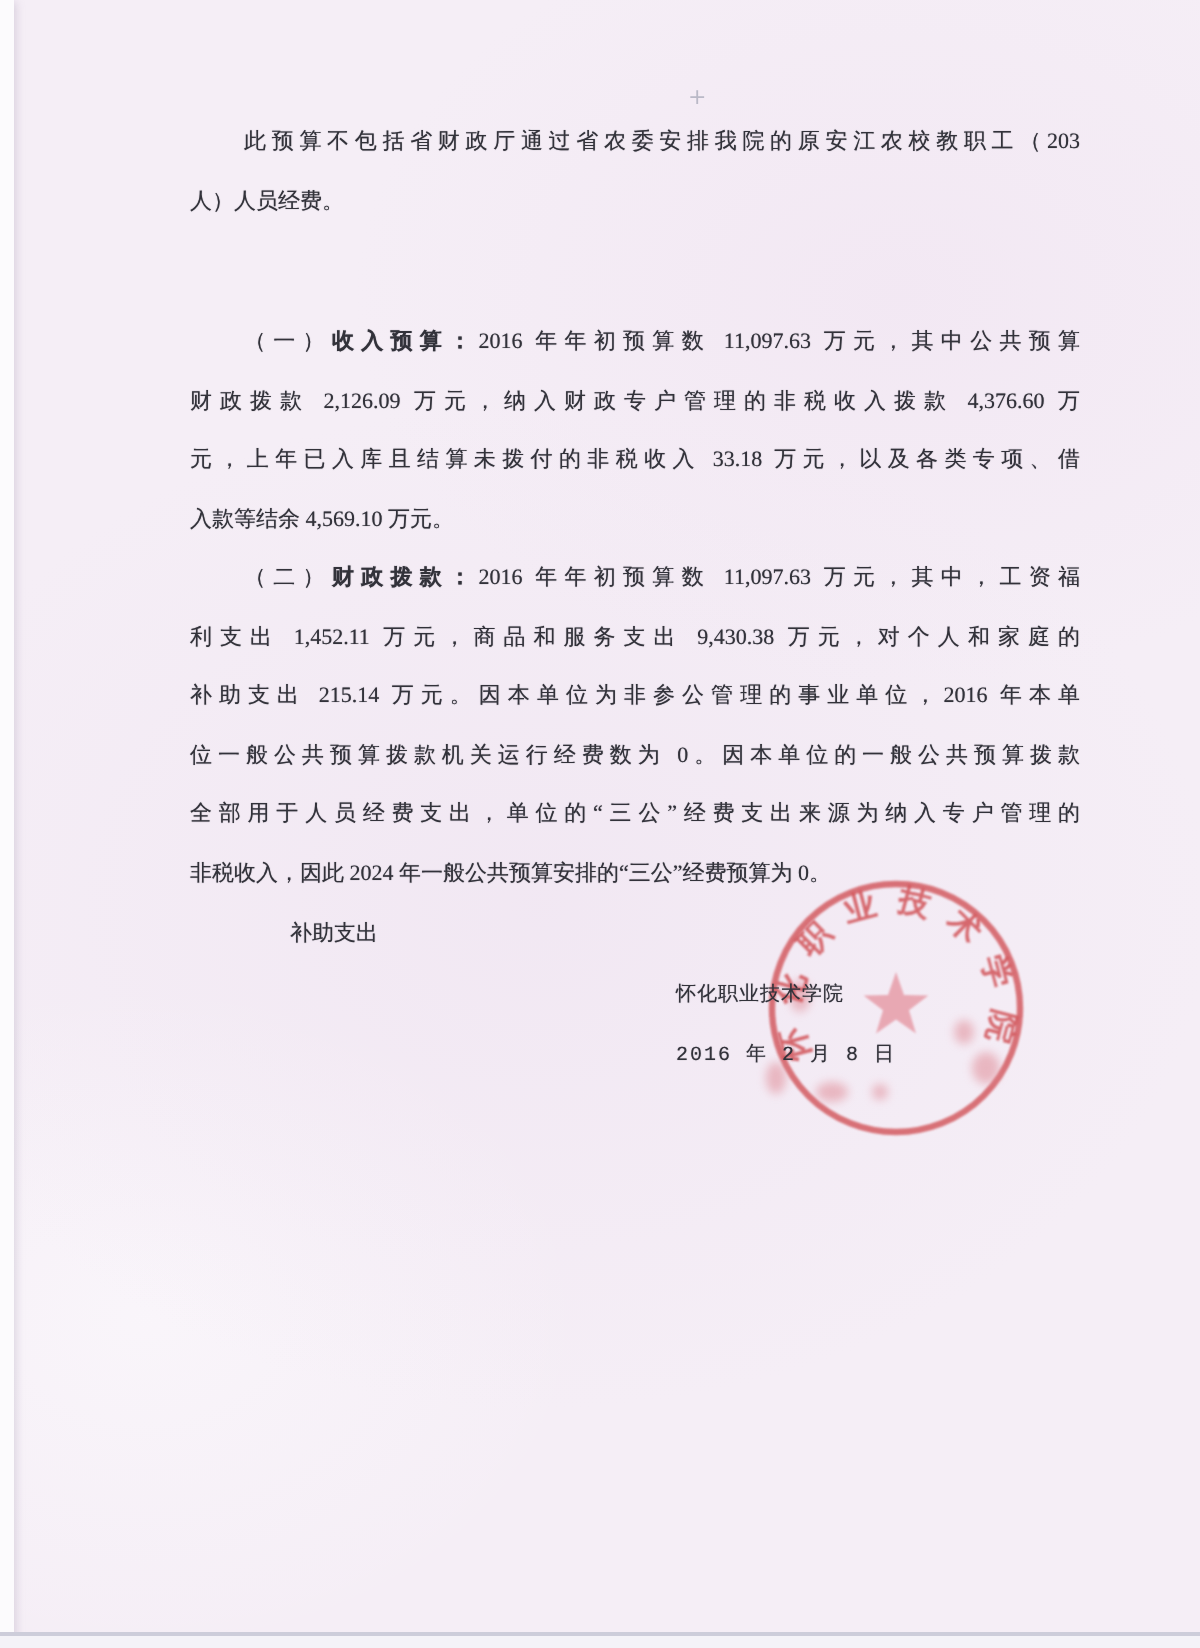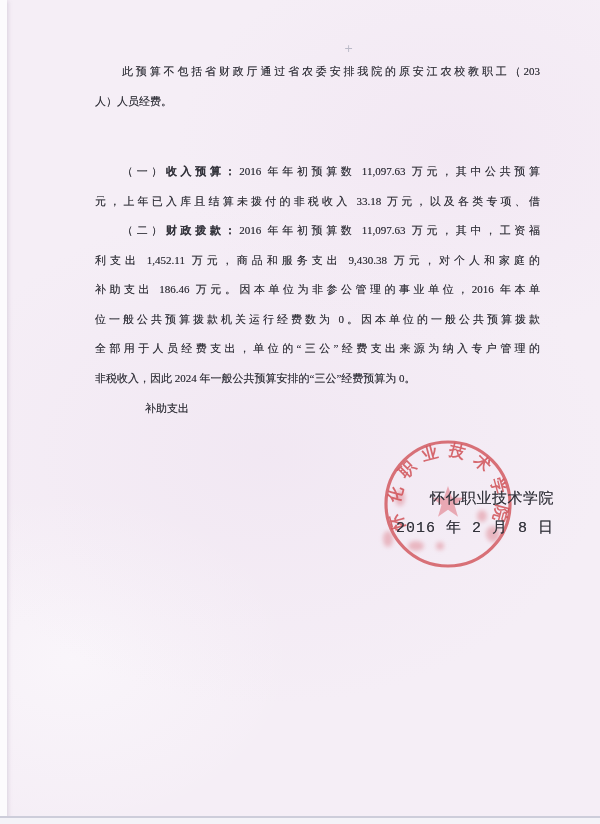--- a/index.html
+++ b/index.html
@@ -37,22 +37,22 @@
   }
   .line {
     line-height: 29.5px;
     text-align: justify;
     text-align-last: left;
     text-shadow: 0 0 0.5px rgba(55,55,65,0.65);
   }
   .line.fill { text-align-last: justify; }
   .b { font-weight: bold; }
   .sig {
-    position: absolute; left: 354px; width: 200px; text-align: right;
-    font-size: 15px; line-height: 18px;
+    position: absolute; left: 338px; width: 200px; text-align: left;
+    font-size: 10px; line-height: 18px;
     text-shadow: 0 0 0.5px rgba(55,55,65,0.6);
   }
   .sig-org  { top: 489px; letter-spacing: 0.5px; }
   .sig-date { top: 520px; letter-spacing: 1px; font-family: Liberation Mono, monospace; }
   .seal { position: absolute; left: 378px; top: 434px; width: 140px; height: 140px; }
   .seal text { font-family: "Liberation Sans", "DejaVu Sans", sans-serif; }
 </style>
 </head>
 <body>
 
@@ -63,26 +63,28 @@
 
   <span class="cross">+</span>
 
   <div class="doc">
       <div>
         <div class="line fill" style="text-indent: 27px;"><span>此预算不包括省财政厅通过省农委安排我院的原安江农校教职工（203</span></div>
         <div class="line"><span>人）人员经费。</span></div>
       </div>
       <div style="margin-top: 5px;">
         <div class="line fill" style="text-indent: 27px; margin-top: 41px;"><span>（一）</span><span class="b">收入预算：</span><span>2016 年年初预算数 11,097.63 万元，其中公共预算</span></div>
+        <div class="line fill"><span>财政拨款 2,126.09 万元，纳入财政专户管理的非税收入拨款 4,376.60 万</span></div>
         <div class="line fill"><span>元，上年已入库且结算未拨付的非税收入 33.18 万元，以及各类专项、借</span></div>
+        <div class="line"><span>入款等结余 4,569.10 万元。</span></div>
       </div>
       <div>
         <div class="line fill" style="text-indent: 27px;"><span>（二）</span><span class="b">财政拨款：</span><span>2016 年年初预算数 11,097.63 万元，其中，工资福</span></div>
         <div class="line fill"><span>利支出 1,452.11 万元，商品和服务支出 9,430.38 万元，对个人和家庭的</span></div>
-        <div class="line fill"><span>补助支出 186.46 万元。因本单位为非参公管理的事业单位，2016 年本单</span></div>
+        <div class="line fill"><span>补助支出 215.14 万元。因本单位为非参公管理的事业单位，2016 年本单</span></div>
         <div class="line fill"><span>位一般公共预算拨款机关运行经费数为 0。因本单位的一般公共预算拨款</span></div>
         <div class="line fill"><span>全部用于人员经费支出，单位的“三公”经费支出来源为纳入专户管理的</span></div>
         <div class="line"><span>非税收入，因此 2024 年一般公共预算安排的“三公”经费预算为 0。</span></div>
       </div>
       <div style="margin-top: 1px;">
         <div class="line" style="text-indent: 50px;"><span>补助支出</span></div>
       </div>
     </div>
 
   <svg class="seal" viewBox="0 0 140 140" width="140" height="140">

